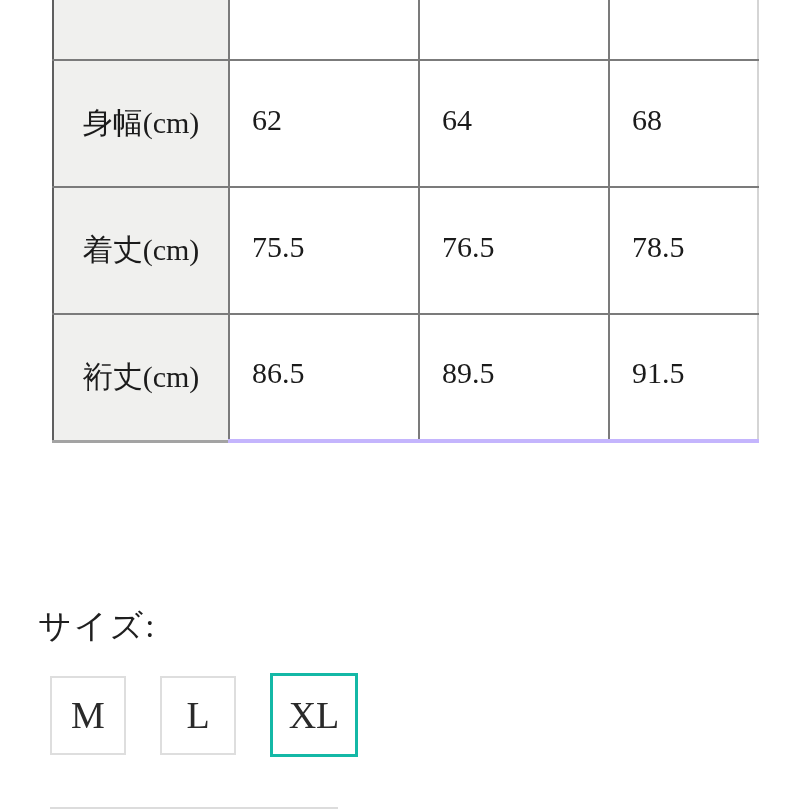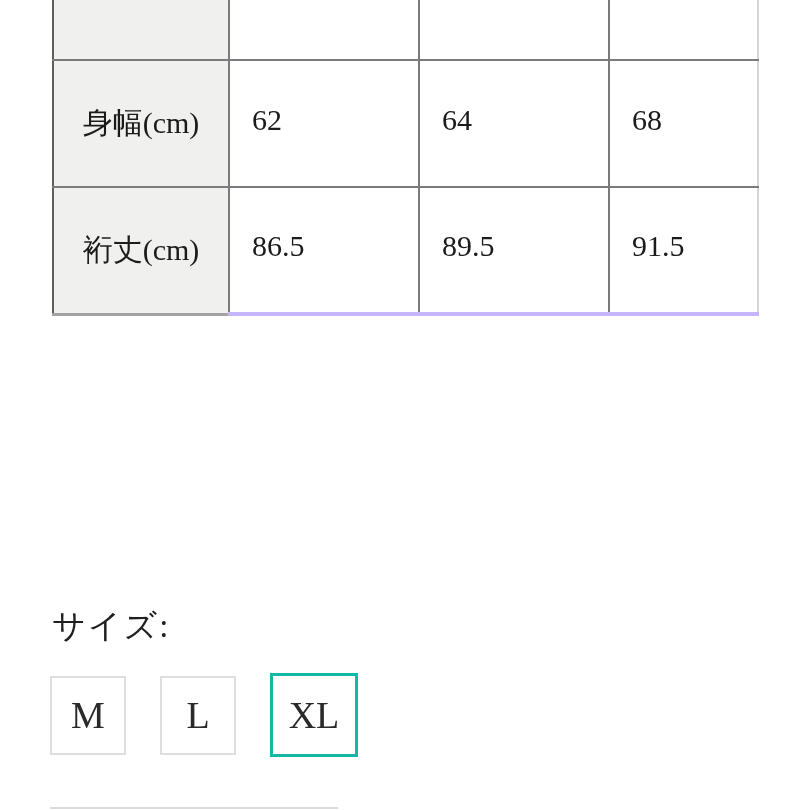--- a/index.html
+++ b/index.html
@@ -52,21 +52,21 @@
   .size-chart tr.row-head td { border-top: none; height: 51px; }
   .size-chart tr.row-body { height: 127px; }
   .size-chart th:first-child { border-left-color: #5f5f5f; }
   .size-chart td:last-child { border-right-color: #d5d5d5; }
   .size-chart tr:last-child th { border-bottom: 3px solid #a3a3a3; margin-top: 35px; }
   .size-chart tr:last-child td { border-bottom: 4px solid #c4b5fd; }
 
   
   .size-label {
     position: absolute;
-    left: 52px;
+    left: 38px;
     top: 604px;
     font-size: 33px;
     color: #1f1f1f;
     letter-spacing: 2px;
   }
   .size-options {
     position: absolute;
     left: 50px;
     top: 672px;
     height: 86px;
@@ -124,20 +124,26 @@
         <td></td>
         <td></td>
       </tr>
       <tr class="row-body">
         <th>身幅(cm)</th>
         <td>62</td>
         <td>64</td>
         <td>68</td>
       </tr>
       <tr class="row-body">
+        <th>着丈(cm)</th>
+        <td>75.5</td>
+        <td>76.5</td>
+        <td>78.5</td>
+      </tr>
+      <tr class="row-body">
         <th>裄丈(cm)</th>
         <td>86.5</td>
         <td>89.5</td>
         <td>91.5</td>
       </tr>
     </tbody>
   </table>
 
   <div class="size-label">サイズ:</div>
 

